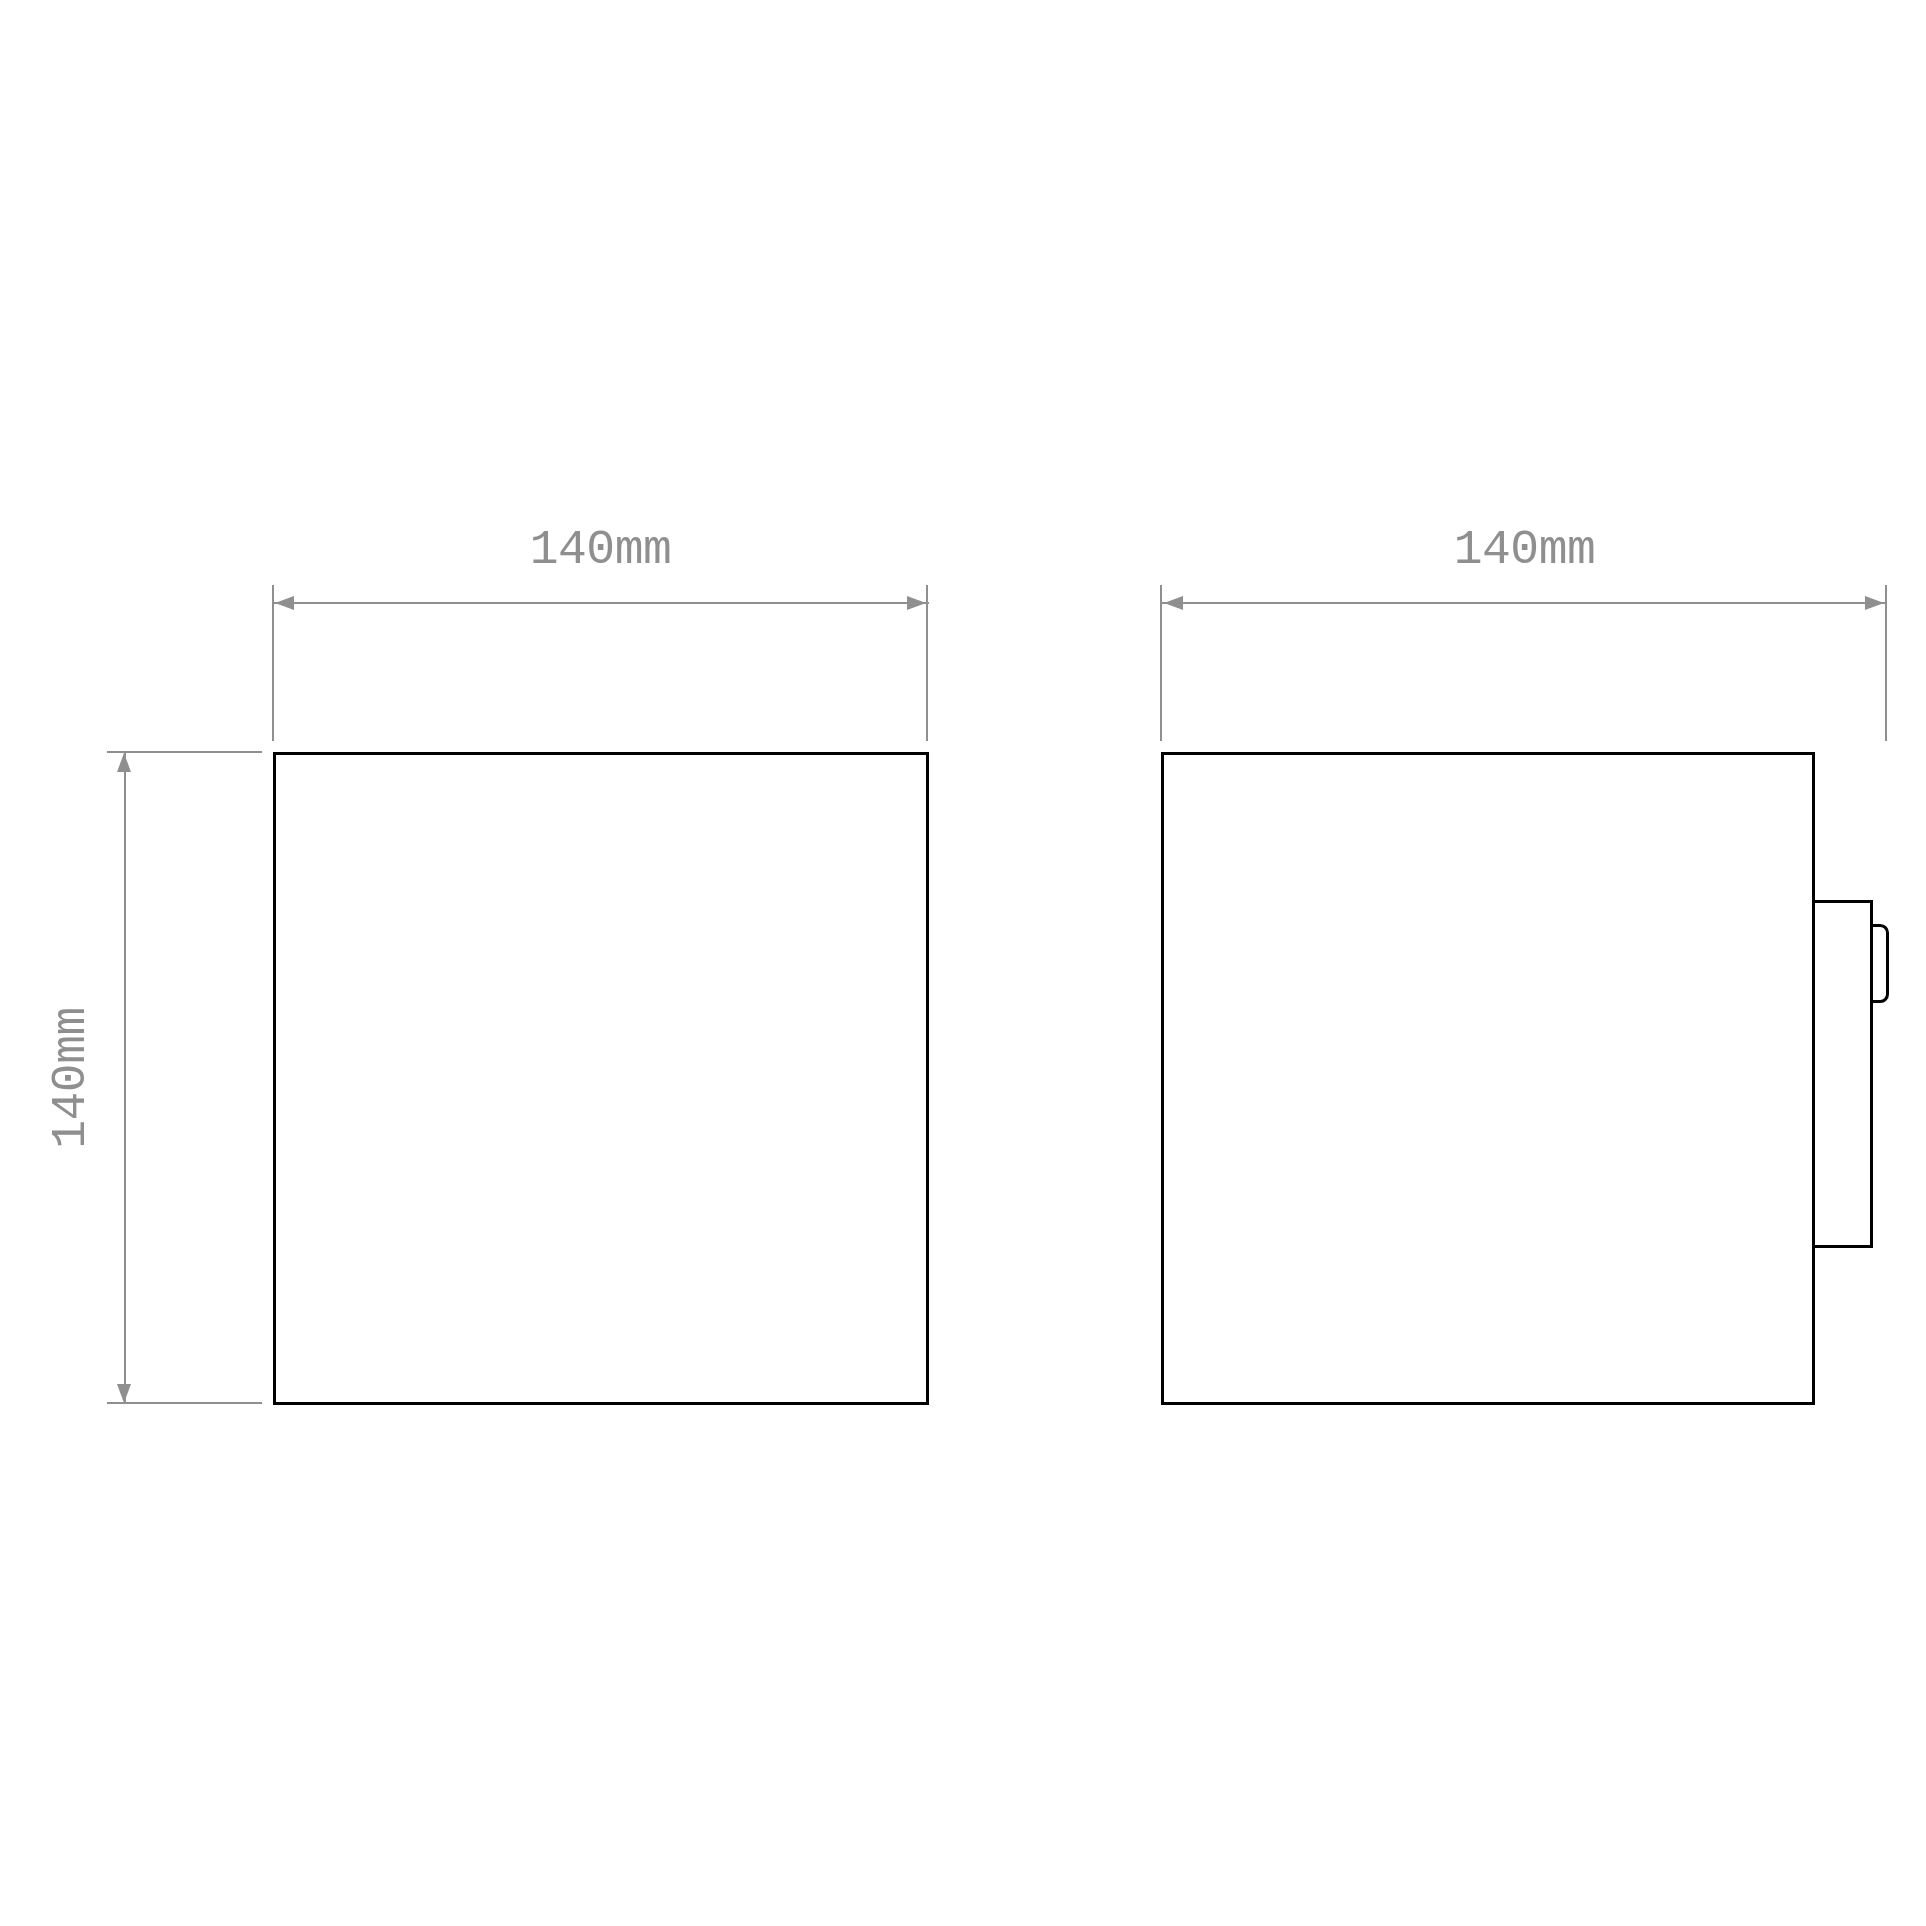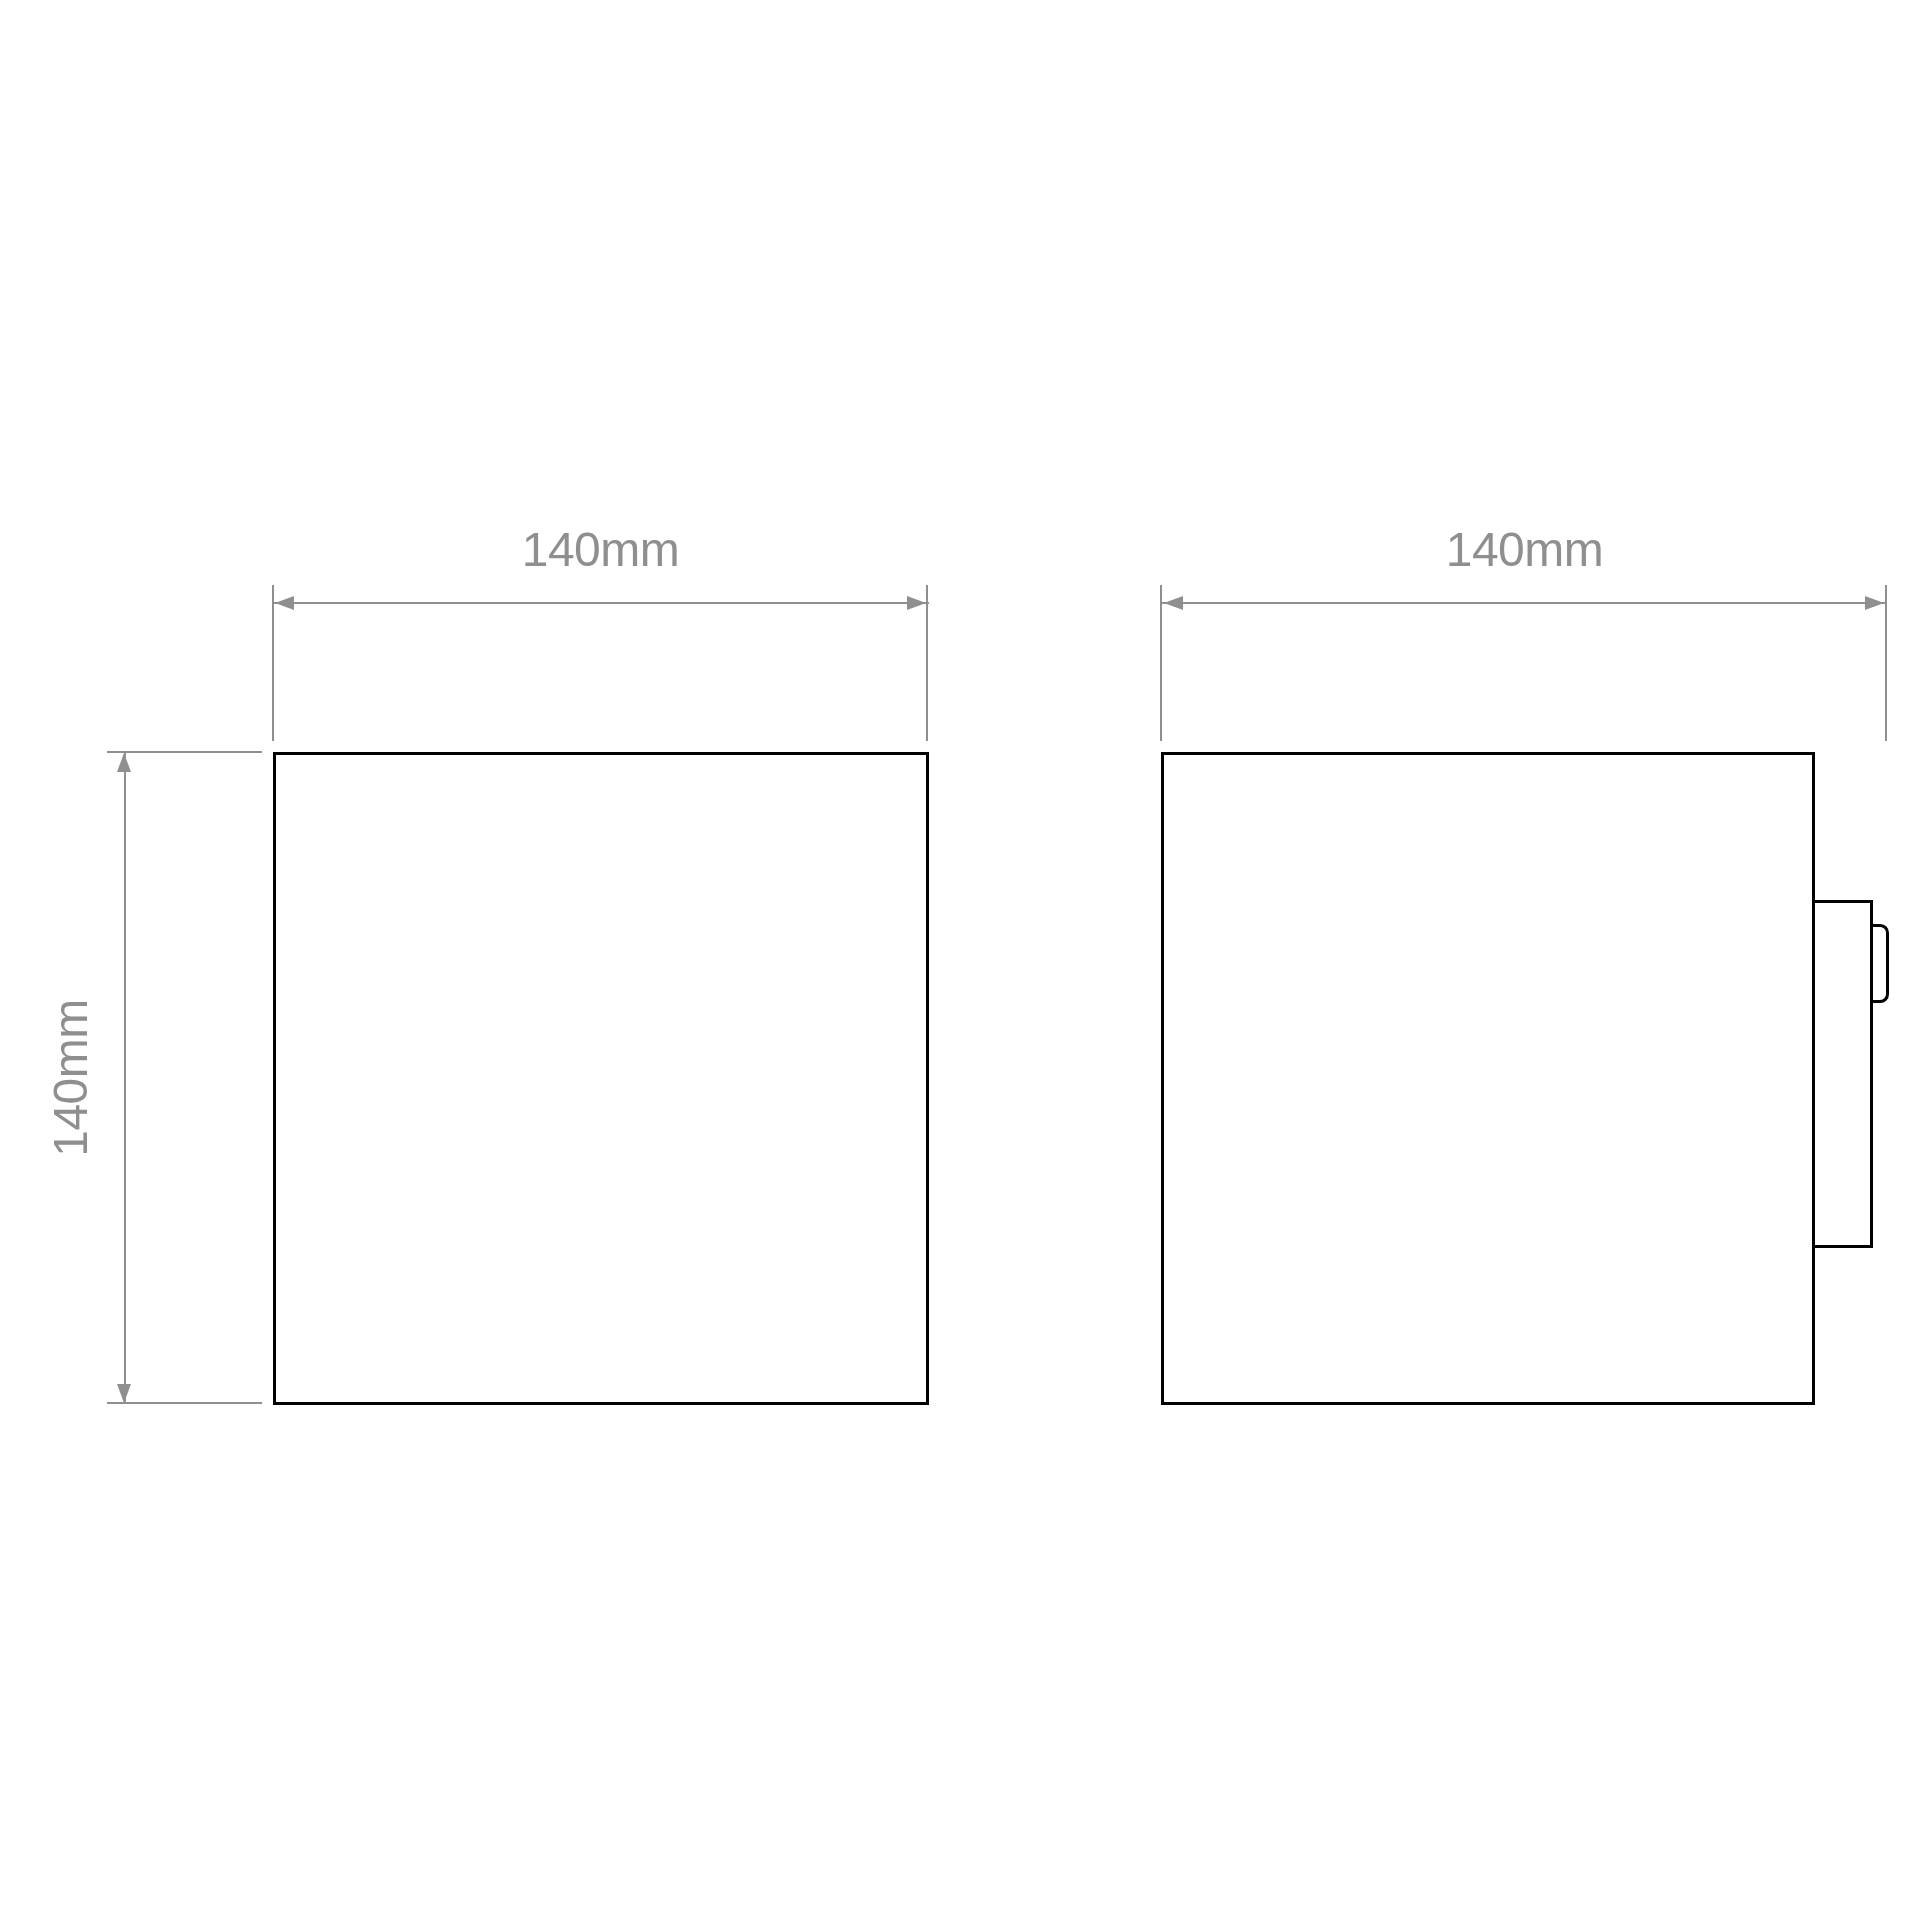--- a/index.html
+++ b/index.html
@@ -9,20 +9,21 @@
     height: 1926px;
     background: #ffffff;
     overflow: hidden;
     font-family: "Liberation Sans", sans-serif;
   }
   .canvas {
     position: absolute;
     left: 0; top: 0;
     width: 1926px; height: 1554px;
     background: #ffffff;
+    font-family: Liberation Mono, monospace;
   }
   
   .outline-box {
     position: absolute;
     box-sizing: border-box;
     border: 3.9px solid #000000;
     background: #ffffff;
   }
   .front-square { left: 273px; top: 752px; width: 656px; height: 653px; z-index: 3; }
   .side-square  { left: 1161px; top: 752px; width: 654px; height: 653px; z-index: 3; }

